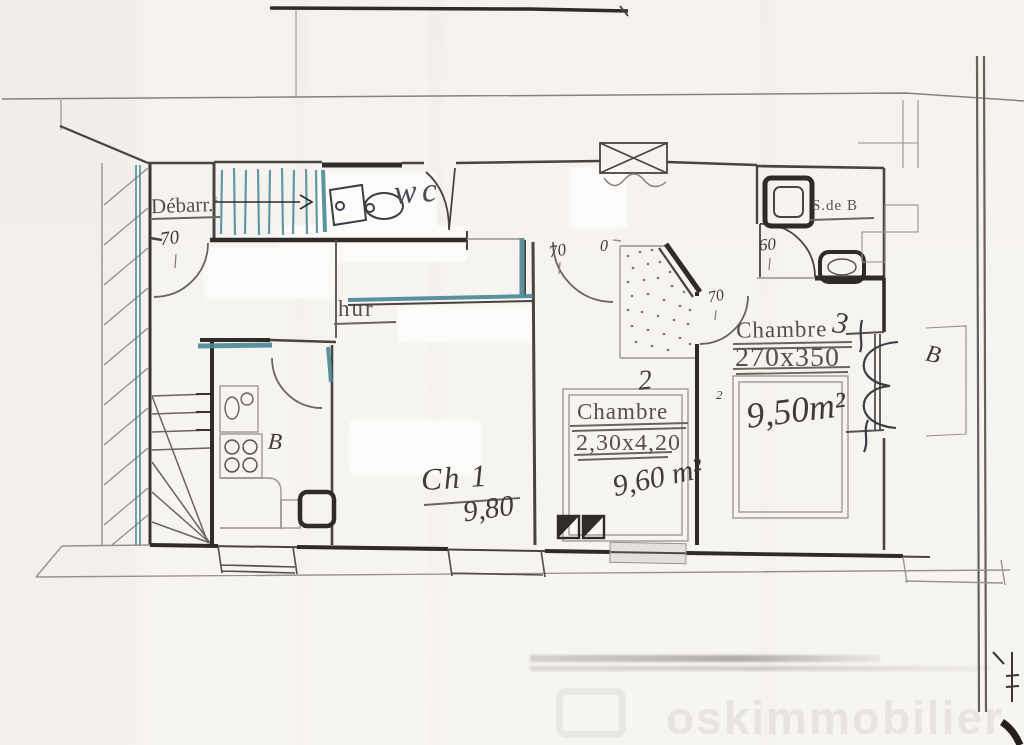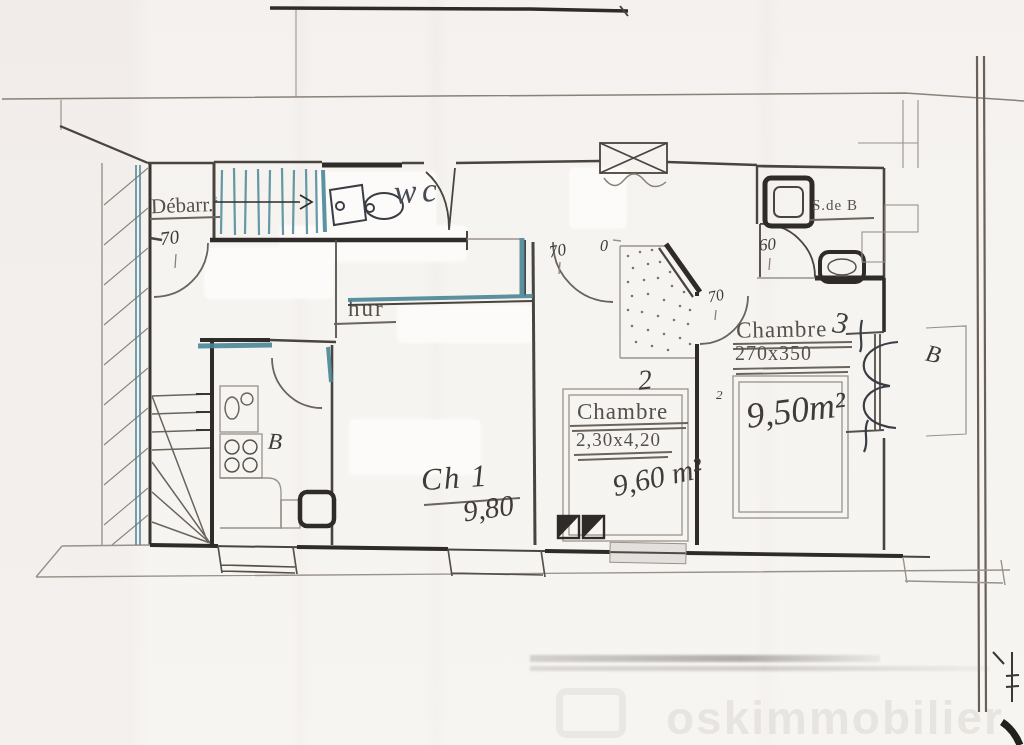--- a/index.html
+++ b/index.html
@@ -27,21 +27,21 @@
 
 <div class="page">
 
   <div class="patch" style="left:318px;top:172px;width:118px;height:56px;"></div>
   <div class="patch" style="left:205px;top:248px;width:128px;height:50px;"></div>
   <div class="patch" style="left:280px;top:226px;width:186px;height:35px;"></div>
   <div class="patch" style="left:398px;top:306px;width:136px;height:36px;"></div>
   <div class="patch" style="left:350px;top:420px;width:130px;height:54px;"></div>
   <div class="patch" style="left:570px;top:168px;width:56px;height:60px;"></div>
 
-  <div class="lbl" style="left:338px;top:297px;font-size:23px;letter-spacing:2px;color:#55504a;padding-left:10px;">hur</div>
+  <div class="lbl" style="left:338px;top:297px;font-size:23px;letter-spacing:2px;color:#55504a;">hur</div>
 
   <svg width="1024" height="745" viewBox="0 0 1024 745">
 
     <g fill="none">
       <path d="M270,8 L530,9 M530,9 L628,11" stroke="#2f2b28" stroke-width="3.5"></path>
       <path d="M620,6 L628,16" stroke="#4a443e" stroke-width="2"></path>
       <path d="M296,10 L296,97" stroke="#a59d95" stroke-width="1.2"></path>
       <path d="M2,99 L905,93 L1024,101" stroke="#8a8178" stroke-width="1.5"></path>
       <path d="M977,56 L979,712 M984,56 L986,712" stroke="#6b6058" stroke-width="2.2"></path>
       <path d="M993,652 L1004,664 M1012,652 L1012,702 M1006,676 L1019,675 M1006,687 L1019,686" stroke="#3a3733" stroke-width="2"></path>
@@ -271,29 +271,29 @@
   <div class="lbl pen" style="left:759px;top:236px;font-size:17px;transform:rotate(-6deg);">60</div>
 
   <div class="lbl pen" style="left:549px;top:242px;font-size:17px;transform:rotate(-10deg);">70</div>
 
   <div class="lbl pen" style="left:600px;top:238px;font-size:16px;">0</div>
 
   <div class="lbl pen" style="left:708px;top:288px;font-size:16px;transform:rotate(-12deg);">70</div>
 
   <div class="lbl" style="left:736px;top:318px;font-size:23px;letter-spacing:1px;transform:rotate(-1deg);">Chambre</div>
   <div class="lbl pen" style="left:833px;top:308px;font-size:30px;transform:rotate(8deg);">3</div>
-  <div class="lbl" style="left:735px;top:343px;font-size:20px;letter-spacing:1px;">270x350</div>
+  <div class="lbl" style="left:735px;top:343px;font-size:28px;letter-spacing:1px;">270x350</div>
   <div class="lbl pen" style="left:746px;top:392px;font-size:36px;transform:rotate(-7deg);">9,50m²</div>
   <div class="lbl pen" style="left:716px;top:388px;font-size:13px;">2</div>
 
   <div class="lbl pen" style="left:926px;top:342px;font-size:24px;transform:rotate(12deg);">B</div>
 
   <div class="lbl pen" style="left:638px;top:366px;font-size:28px;transform:rotate(-6deg);">2</div>
   <div class="lbl" style="left:577px;top:400px;font-size:23px;letter-spacing:1px;">Chambre</div>
-  <div class="lbl" style="left:576px;top:430px;font-size:19px;letter-spacing:1px;">2,30x4,20</div>
+  <div class="lbl" style="left:576px;top:430px;font-size:24px;letter-spacing:1px;">2,30x4,20</div>
   <div class="lbl pen" style="left:612px;top:462px;font-size:30px;transform:rotate(-12deg);">9,60 m²</div>
 
   <div class="lbl pen" style="left:421px;top:462px;font-size:31px;transform:rotate(-4deg);letter-spacing:2px;">Ch 1</div>
   <div class="lbl pen" style="left:463px;top:494px;font-size:29px;transform:rotate(-8deg);">9,80</div>
 
   <div class="lbl pen" style="left:268px;top:430px;font-size:23px;transform:rotate(4deg);">B</div>
 
   <div class="smudge" style="left:530px;top:655px;width:350px;height:7px;background:linear-gradient(90deg,rgba(90,85,80,0.22),rgba(80,75,70,0.42) 60%,rgba(120,115,110,0.10));"></div>
   <div class="smudge" style="left:530px;top:666px;width:460px;height:5px;background:linear-gradient(90deg,rgba(100,95,90,0.18),rgba(110,105,100,0.28) 50%,rgba(130,125,120,0.06));"></div>
 

